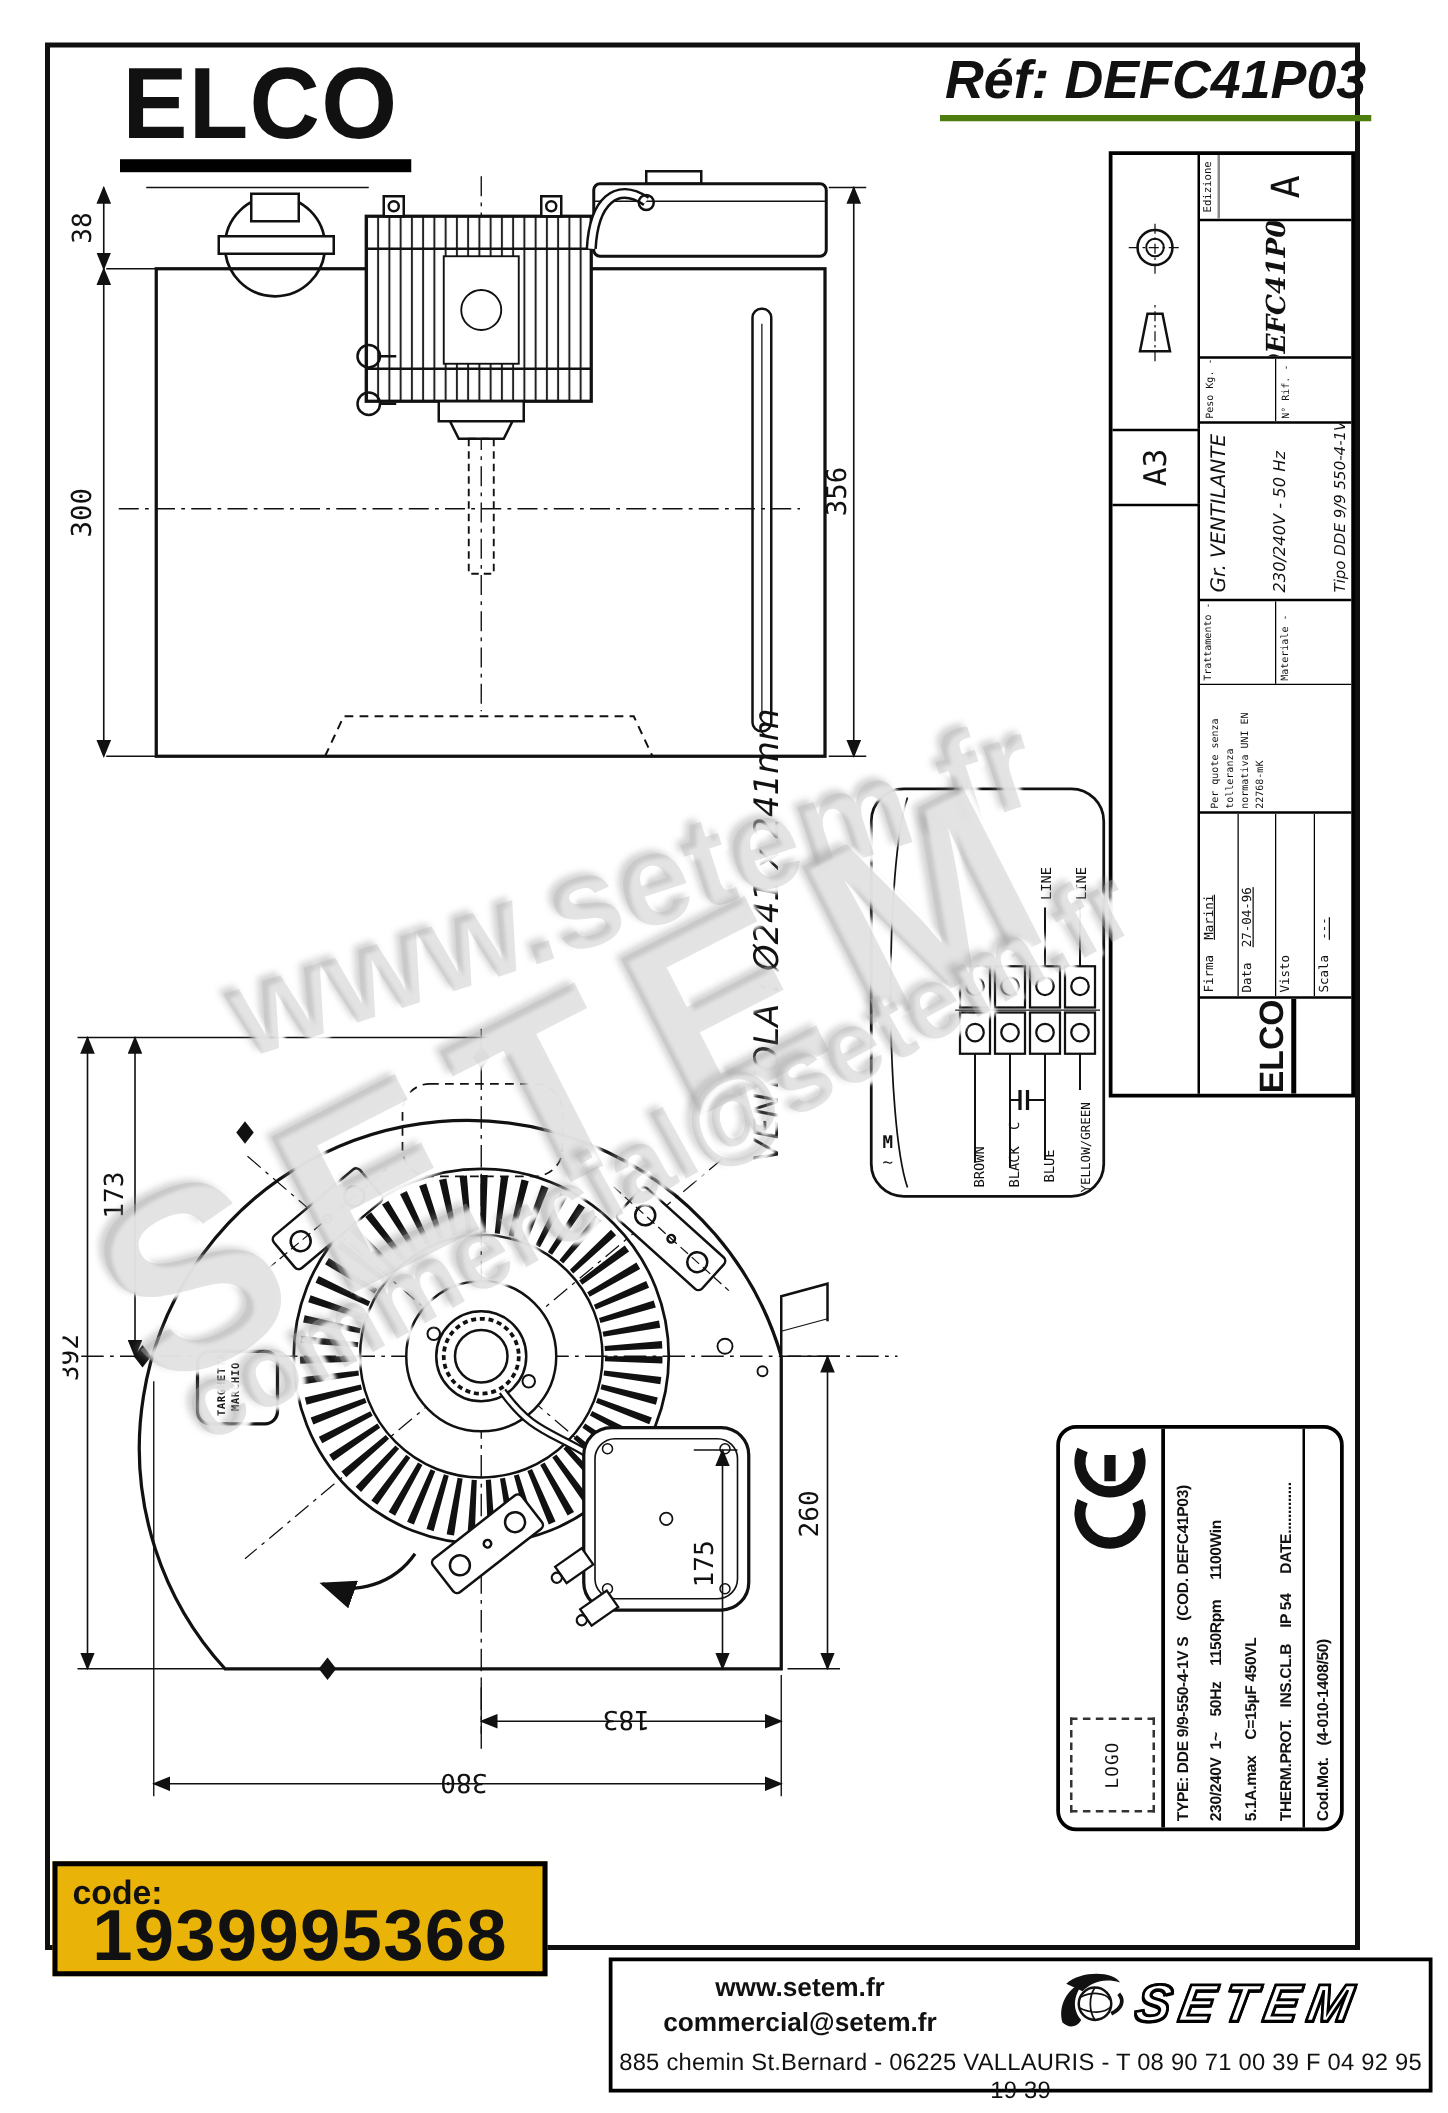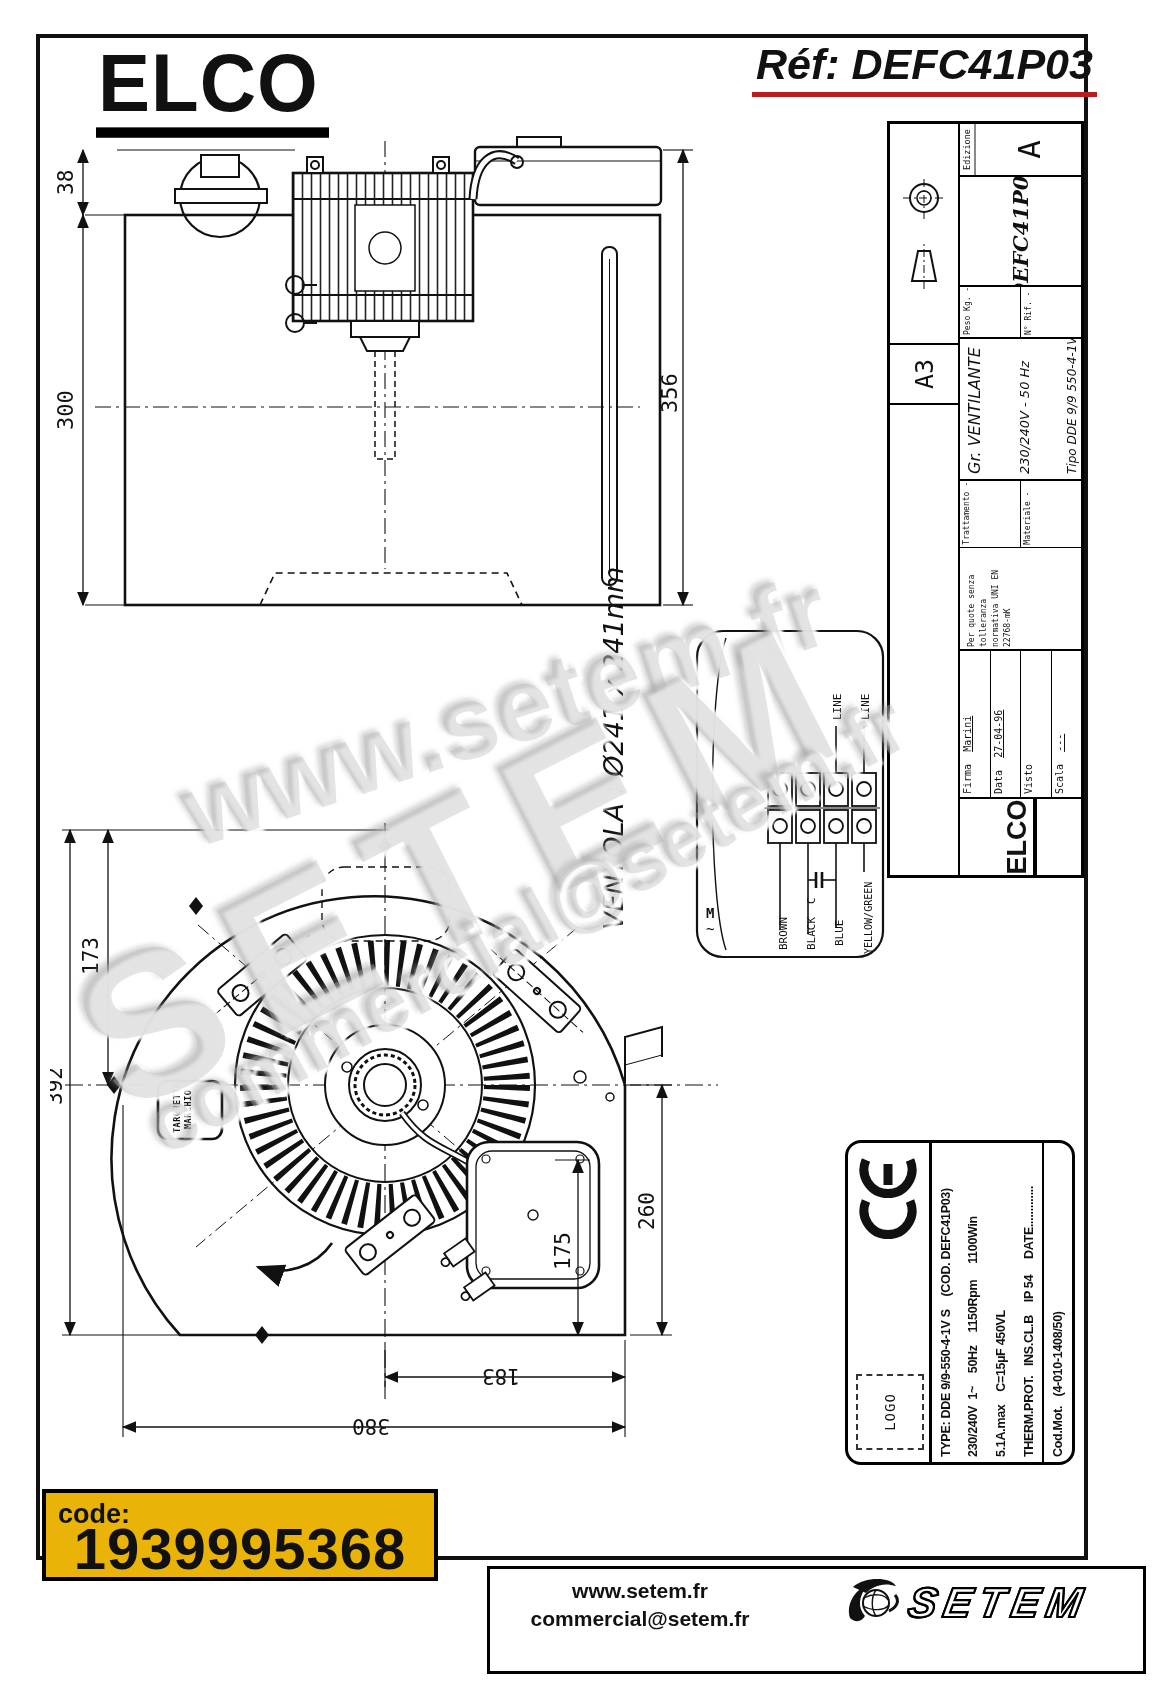--- a/index.html
+++ b/index.html
@@ -7,21 +7,21 @@
     width:1158px;height:1690px;position:relative;background:#fff;
     font-family:"Liberation Sans",sans-serif;color:#111;overflow:hidden;
   }
   .frame{position:absolute;left:36px;top:34px;width:1052px;height:1526px;
     border:4px solid #101010;box-sizing:border-box;background:#fff;}
   
   .elco-logo{position:absolute;left:96px;top:48px;font-weight:900;font-size:78px;
     line-height:.92;letter-spacing:1px;border-bottom:10px solid #000;padding:0 10px 6px 2px;
     transform:scaleY(1.04);font-family:"Liberation Sans",sans-serif;}
   .ref-title{position:absolute;left:752px;top:40px;font-size:43px;font-weight:900;
-    font-style:italic;border-bottom:5px solid #b91c1c;padding:0 4px 3px 4px;}
+    font-style:italic;border-bottom:5px solid #4d7c0f;padding:0 4px 3px 4px;}
   
   .tblock{position:absolute;left:887px;top:121px;width:197px;height:757px;
     border:3px solid #000;box-sizing:border-box;background:transparent;}
   .tb-strip{position:absolute;left:0;top:0;width:751px;height:191px;
     transform-origin:0 0;transform:rotate(-90deg) translateX(-751px);}
   .tb-rowA{position:absolute;left:0;top:0;width:751px;height:70px;display:flex;}
   .tb-rowA>div{box-sizing:border-box;border-bottom:2px solid #000;}
   .tb-a-empty{width:472px;border-right:2px solid #000;}
   .tb-a3{width:60px;border-right:2px solid #000;display:flex;align-items:center;
     justify-content:center;font-family:"DejaVu Sans Mono",monospace;font-size:25px;}
@@ -406,17 +406,18 @@
       <svg width="56" height="52" viewBox="0 0 56 52">
         <path d="M8,10 C20,-1 46,0 51,9 C38,5 28,9 21,16 Z" fill="#111"></path>
         <path d="M5,41 C1,28 9,13 22,9 C13,20 13,31 20,39 C16,46 9,45 5,41 Z" fill="#111"></path>
         <circle cx="31" cy="26" r="13" fill="#fff" stroke="#111" stroke-width="2"></circle>
         <path d="M19,21 C28,16 40,17 43,23 M18,29 C27,34 39,34 44,28 M31,13 C26,20 26,32 31,39" fill="none" stroke="#111" stroke-width="1.4"></path>
         <path d="M44,34 C52,30 55,24 50,18" fill="none" stroke="#111" stroke-width="3"></path>
       </svg>
       <span class="setem-word">SETEM</span>
     </div>
   </div>
+  <div class="fi-addr">885 chemin St.Bernard  -  06225 VALLAURIS  -  T 08 90 71 00 39   F 04 92 95 19 39</div>
 </div>
 
 <div class="wm wm-top">www.setem.fr</div>
 <div class="wm wm-mid">SETEM</div>
 <div class="wm wm-bot">commercial@setem.fr</div>
 
 </body></html>

